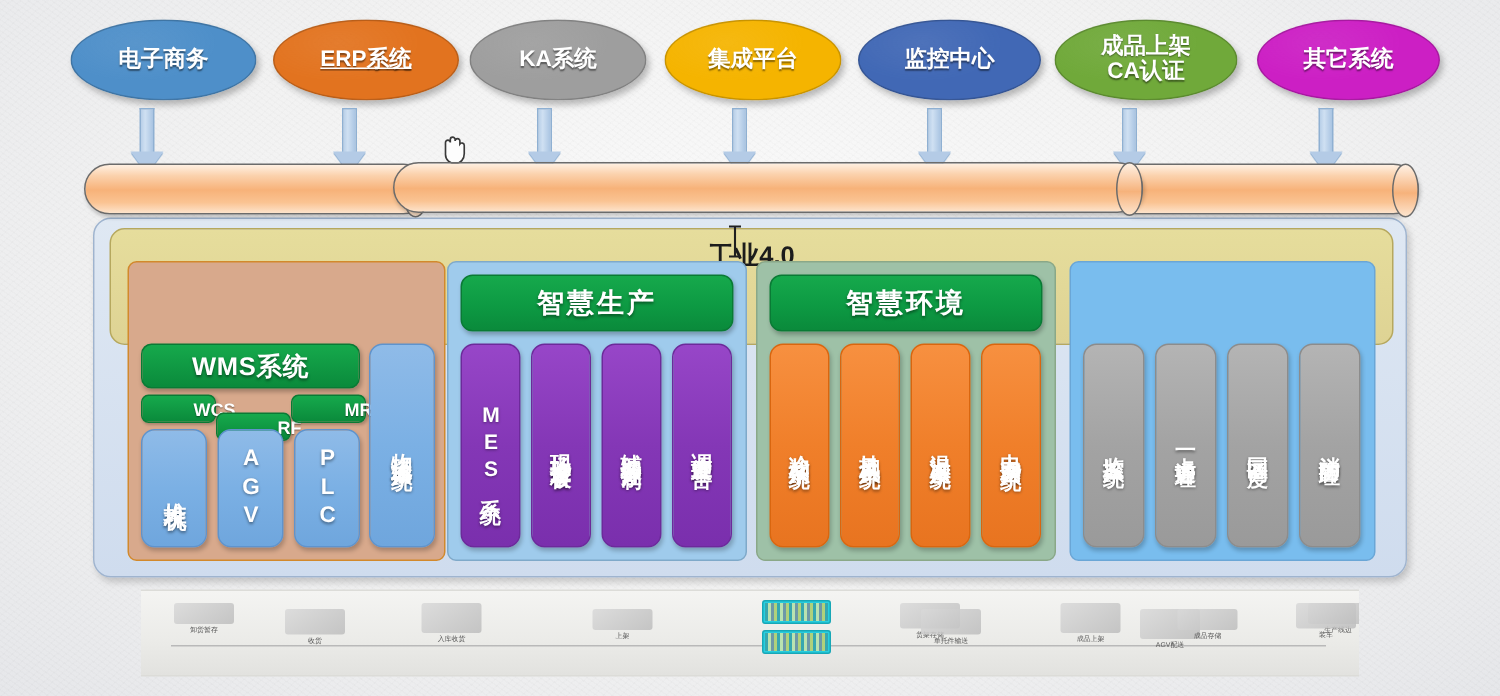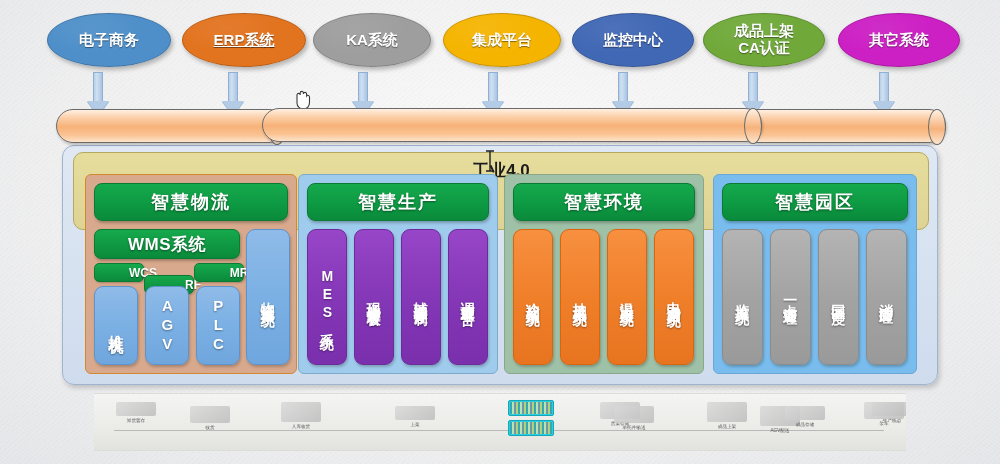--- a/index.html
+++ b/index.html
@@ -221,21 +221,20 @@
       </div>
     <div id="esbLabel" style="top:9px;">ESB企业服务总线-接口管理</div>
   </div>
 
   <div id="ind40outer" style="left:62px;top:145px;width:876px;height:240px;">
     <div id="ind40inner" style="left:10px;top:6px;width:856px;height:78px;">
       <div id="ind40title">工业4.0</div>
     </div>
     <div id="pillars">
         <div class="pillar" style="left: 22px; top: 28px; width: 212px; height: 200px; background: rgb(216, 169, 140); border: 1.4px solid rgb(210, 137, 44);">
-          <div class="hdr">智慧物流</div>
           <div class="body">
             <div class="wms" style="left: 0px; top: 2px; width: 146px; height: 30px;">WMS系统</div>
             <div class="badge" style="left: 0px; top: 36px; width: 44px; height: 19px;">WCS</div>
             <div class="badge" style="left: 50px; top: 36px; width: 44px; height: 19px; margin-top: 12px;">RF</div>
             <div class="badge" style="left: 100px; top: 36px; width: 44px; height: 19px;">MRS</div>
             <div class="vbox blue" style="left: 0px; top: 59px; bottom: 0px; width: 44px; font-size: 15px;">堆垛机</div>
             <div class="vbox blue" style="left: 51px; top: 59px; bottom: 0px; width: 44px; font-size: 15px;">AGV</div>
             <div class="vbox blue" style="left: 102px; top: 59px; bottom: 0px; width: 44px; font-size: 15px;">PLC</div>
             <div class="vbox blue" style="left: 152px; top: 2px; bottom: 0px; width: 44px; font-size: 14px;">物流运输系统</div>
           </div>
@@ -252,21 +251,20 @@
         <div class="pillar" style="left: 441px; top: 28px; width: 200px; height: 200px; background: rgb(158, 193, 167); border: 1.4px solid rgb(138, 168, 136);">
           <div class="hdr">智慧环境</div>
           <div class="body">
             <div class="vbox orange" style="left: 0px; top: 2px; bottom: 0px; width: 40px; font-size: 14px;">冷却剂系统</div>
             <div class="vbox orange" style="left: 47px; top: 2px; bottom: 0px; width: 40px; font-size: 14px;">抽风机系统</div>
             <div class="vbox orange" style="left: 94px; top: 2px; bottom: 0px; width: 40px; font-size: 14px;">温湿度系统</div>
             <div class="vbox orange" style="left: 141px; top: 2px; bottom: 0px; width: 40px; font-size: 14px;">电力空调系统</div>
           </div>
         </div>
         <div class="pillar" style="left: 650px; top: 28px; width: 204px; height: 200px; background: rgb(121, 189, 238); border: 1.4px solid rgb(106, 166, 214);">
-          <div class="hdr">智慧园区</div>
           <div class="body">
             <div class="vbox gray" style="left: 0px; top: 2px; bottom: 0px; width: 41px; font-size: 14px;">监控系统</div>
             <div class="vbox gray" style="left: 48px; top: 2px; bottom: 0px; width: 41px; font-size: 14px;">一卡通管理</div>
             <div class="vbox gray" style="left: 96px; top: 2px; bottom: 0px; width: 41px; font-size: 14px;">园区调度</div>
             <div class="vbox gray" style="left: 144px; top: 2px; bottom: 0px; width: 41px; font-size: 14px;">消防管理</div>
           </div>
         </div>
       </div>
   </div>
 

